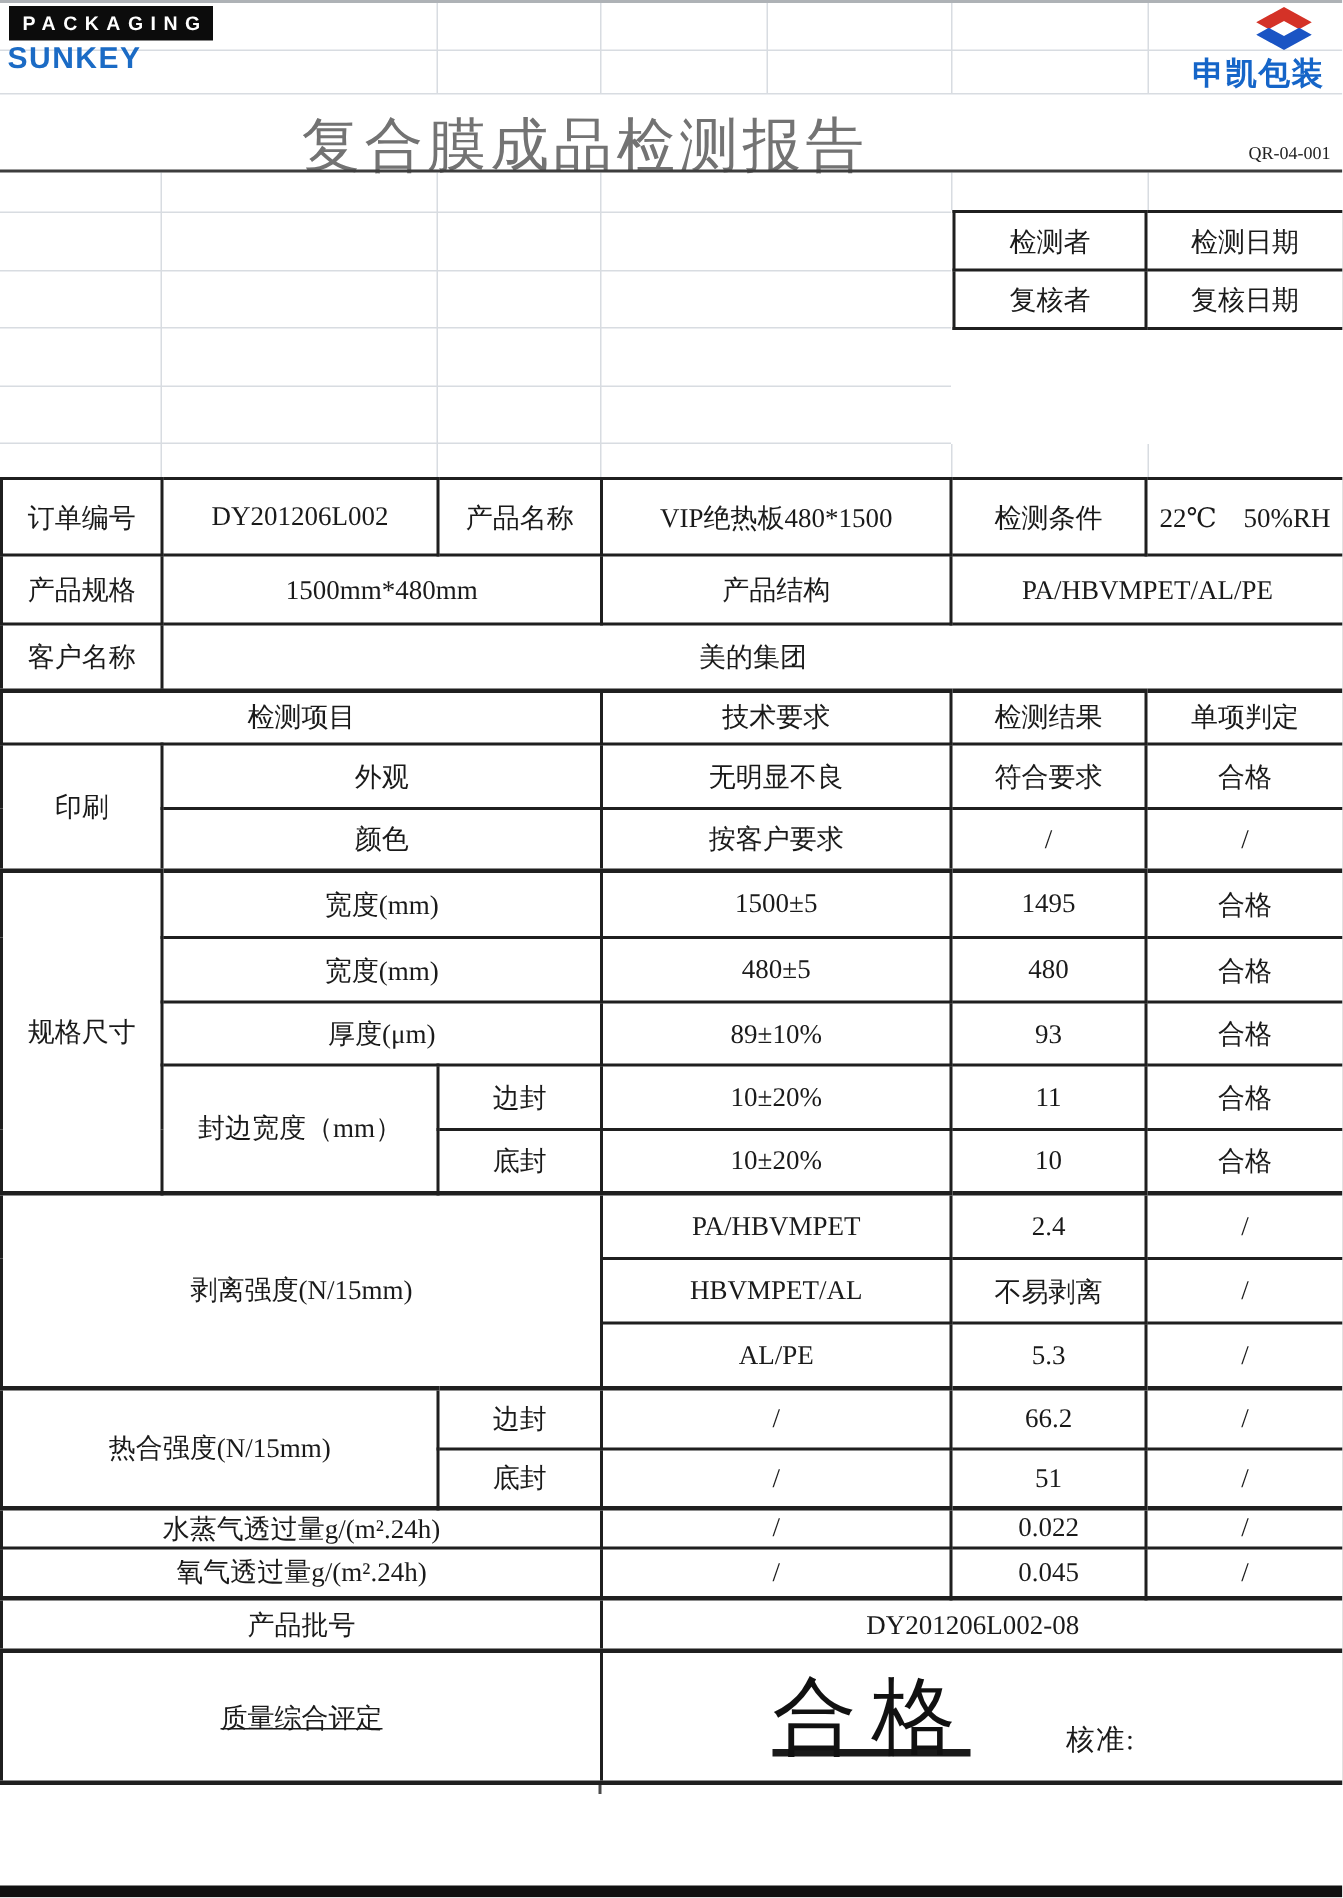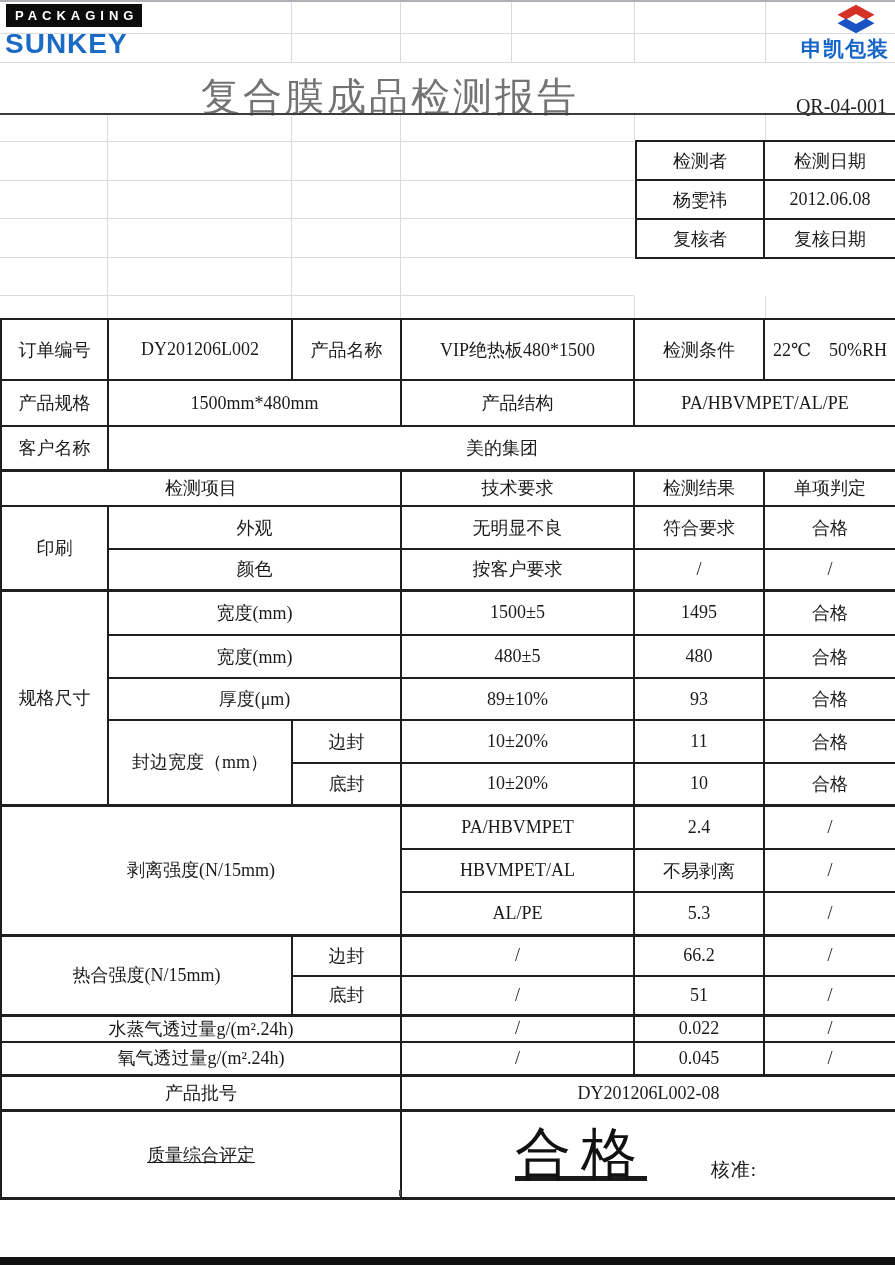--- a/index.html
+++ b/index.html
@@ -12,26 +12,26 @@
   .top-edge{position:absolute;left:0;top:0;width:895px;height:2px;background:#aeb2b6;}
   .title-rule{position:absolute;left:0;top:113px;width:895px;height:2px;background:#3d3d3d;}
   .grid-stub{position:absolute;left:399px;top:1190px;width:2px;height:6px;background:#4a4a4a;}
   .bottom-bar{position:absolute;left:0;top:1257px;width:895px;height:8px;background:#111;}
 
   
   .pack-badge{position:absolute;left:6px;top:4px;width:136px;height:23px;background:#0c0c0c;color:#fff;
       font-family:"Liberation Sans","DejaVu Sans",sans-serif;font-weight:bold;font-size:13px;
       letter-spacing:5px;line-height:23px;padding-left:9px;box-sizing:border-box;}
   .sunkey{position:absolute;left:5px;top:28px;color:#1b6bc5;
-      font-family:"Liberation Sans","DejaVu Sans",sans-serif;font-weight:bold;font-size:28px;letter-spacing:1px;}
+      font-family:"Liberation Sans","DejaVu Sans",sans-serif;font-weight:bold;font-size:20px;letter-spacing:1px;}
   .logo-icon{position:absolute;left:830px;top:3px;}
-  .logo-text{position:absolute;left:795px;top:35px;width:100px;text-align:center;color:#1565c8;
+  .logo-text{position:absolute;left:795px;top:35px;width:100px;color:#1565c8;
       font-family:"Liberation Sans","DejaVu Sans",sans-serif;font-weight:bold;font-size:21px;letter-spacing:1px;}
   .title{position:absolute;left:0;top:70px;width:780px;text-align:center;font-size:39px;letter-spacing:3px;color:#737373;}
-  .doc-code{position:absolute;right:8px;top:95px;font-size:20px;color:#222;}
+  .doc-code{position:absolute;right:8px;top:95px;font-size:12px;color:#222;}
 
   
   .insp{position:absolute;left:635px;top:140px;width:260px;border-collapse:collapse;table-layout:fixed;}
   .insp td{border:2px solid #1f1f1f;height:37px;text-align:center;vertical-align:middle;font-size:18px;padding:0;}
 
   
   .main{position:absolute;left:0;top:318px;width:895px;border-collapse:collapse;table-layout:fixed;}
   .main td{border:2px solid #1f1f1f;text-align:center;vertical-align:middle;font-size:18px;padding:0;
            overflow:hidden;white-space:nowrap;}
   .main tr.ts > td{border-top-width:3px;}
@@ -85,42 +85,38 @@
     <colgroup>
         <col style="width:128px">
         <col style="width:132px">
       </colgroup>
     <tbody>
         <tr>
       <td>检测者</td>
       <td>检测日期</td>
     </tr>
     <tr>
-      <td>杨雯祎</td>
-      <td>2012.06.08</td>
-    </tr>
-    <tr>
       <td>复核者</td>
       <td>复核日期</td>
     </tr>
   </tbody>
     </table>
 
   <table class="main">
     <colgroup>
       <col style="width:107px">
         <col style="width:184px">
         <col style="width:109px">
       <col style="width:233px">
         <col style="width:130px">
         <col style="width:132px">
     </colgroup>
 
     <tbody>
-        <tr style="height:61px">
+        <tr style="height:51px">
       <td>订单编号</td>
       <td>DY201206L002</td>
       <td>产品名称</td>
       <td>VIP绝热板480*1500</td>
       <td>检测条件</td>
       <td>22℃　50%RH</td>
     </tr>
     <tr style="height:46px">
       <td>产品规格</td>
       <td colspan="2">1500mm*480mm</td>

